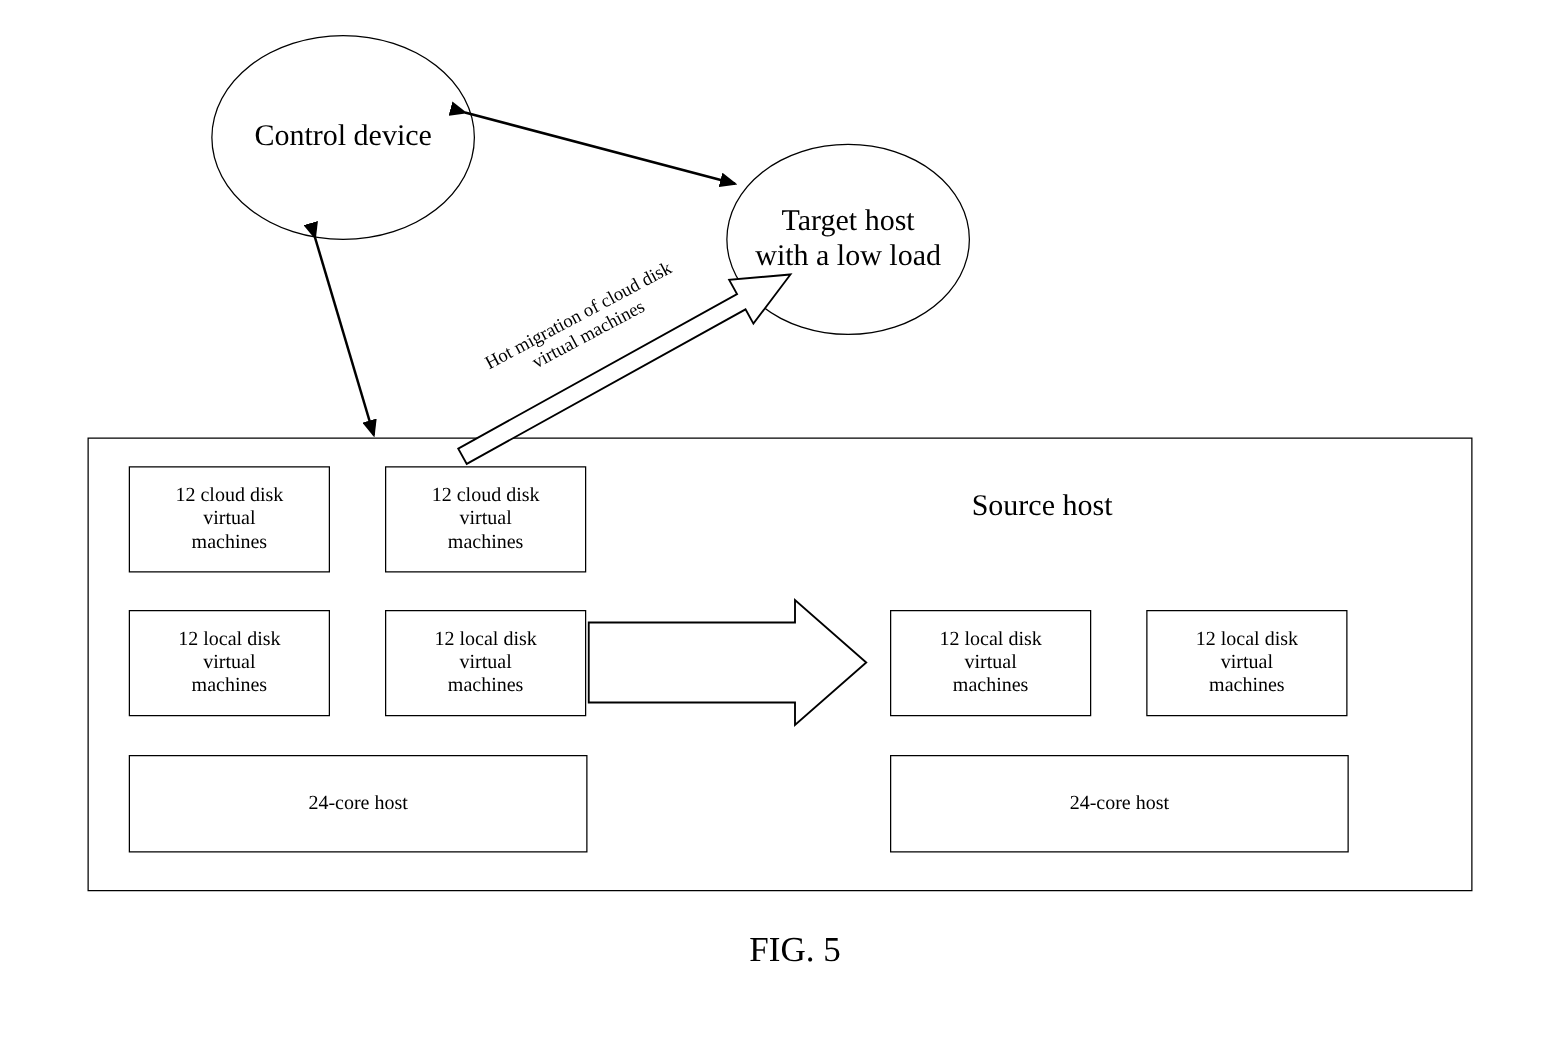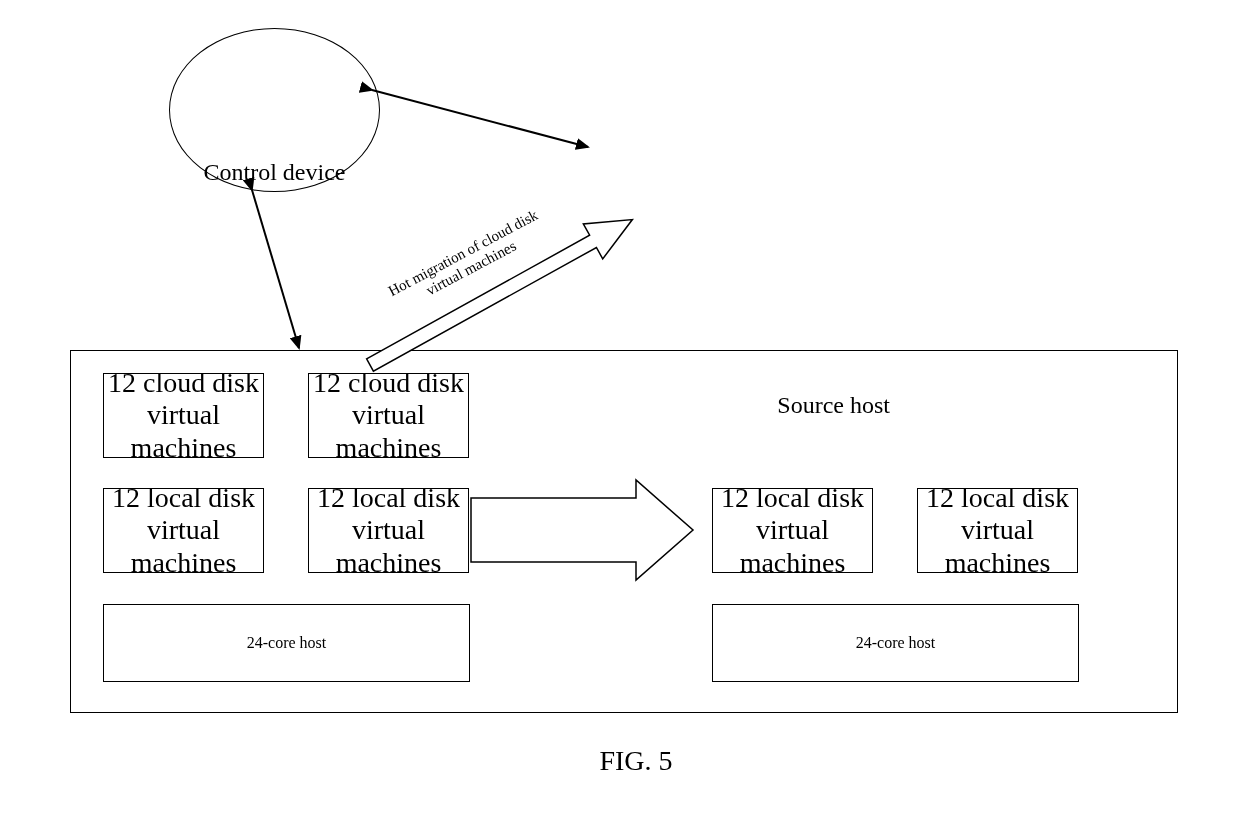--- a/index.html
+++ b/index.html
@@ -41,21 +41,21 @@
   .small-box {
     position: absolute;
     border: 1px solid #000;
     box-sizing: border-box;
     display: flex;
     align-items: center;
     justify-content: center;
     text-align: center;
   }
   .small-box span {
-    font-size: 28px;
+    font-size: 16px;
     line-height: 1.15;
   }
   .row-box {
     position: absolute;
     border: 1px solid #000;
     box-sizing: border-box;
     display: flex;
     align-items: center;
     justify-content: center;
     text-align: center;
@@ -93,24 +93,28 @@
     width: 1240px;
     height: 835px;
     pointer-events: none;
   }
 </style>
 </head>
 <body>
 
 <div class="stage">
 
-  <div class="node-circle" style="left:169px; top:28px; width:211px; height:164px;align-items:flex-end;">
+  <div class="node-circle" style="left:169px; top:28px; width:211px; height:164px;">
     <span>Control device</span>
   </div>
 
+  <div class="node-circle" style="left:581px; top:115px; width:195px; height:153px;">
+    <span style="white-space:pre-line;">Target host
+with a low load</span>
+  </div>
 
   <div class="host-box" style="left:70px; top:350px; width:1108px; height:363px;"></div>
 
   <div class="label-plain" style="left:710px; top:392px; width:180px;">
     <span>Source host</span>
   </div>
 
   <div class="small-box" style="left:103px; top:373px; width:161px; height:85px;">
     <span style="white-space:pre-line;">12 cloud disk
 virtual

